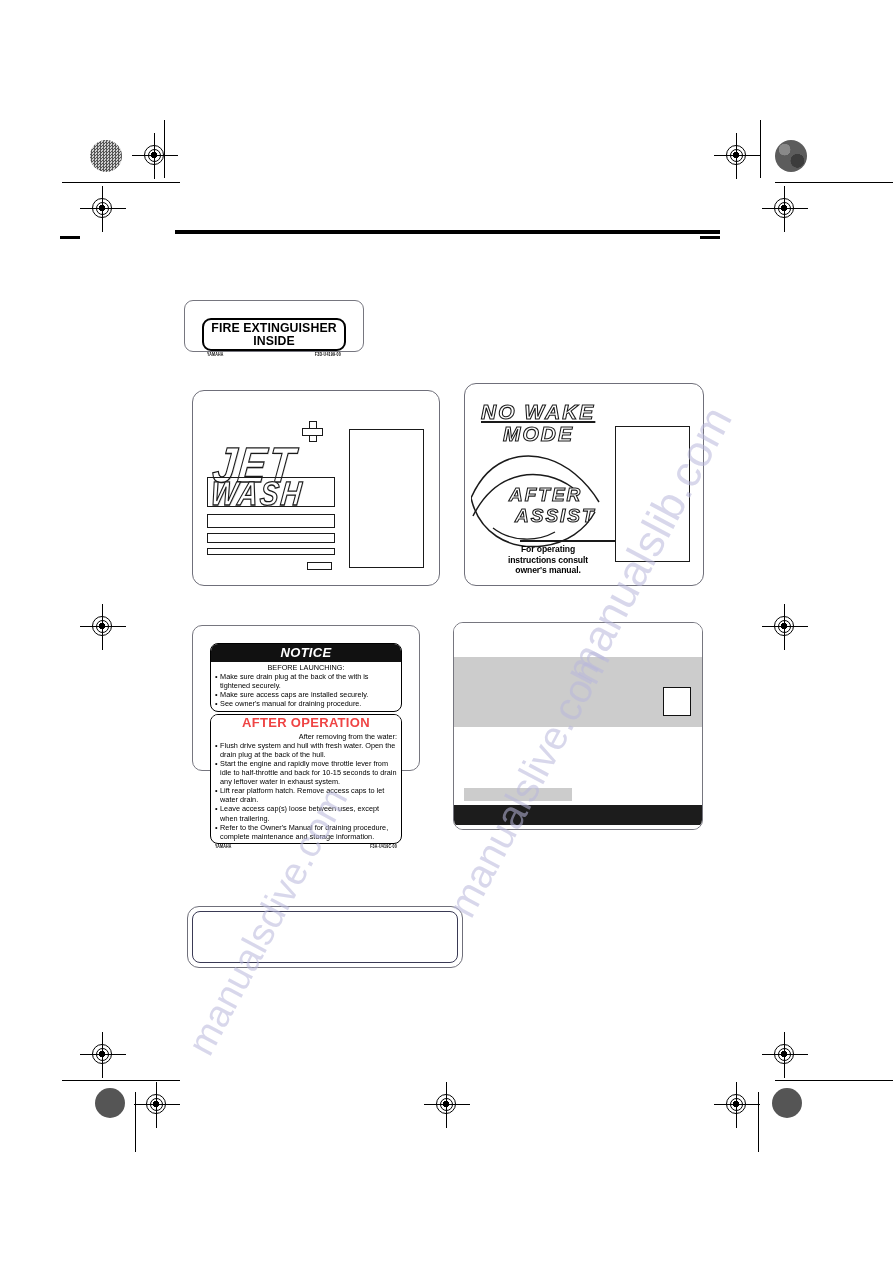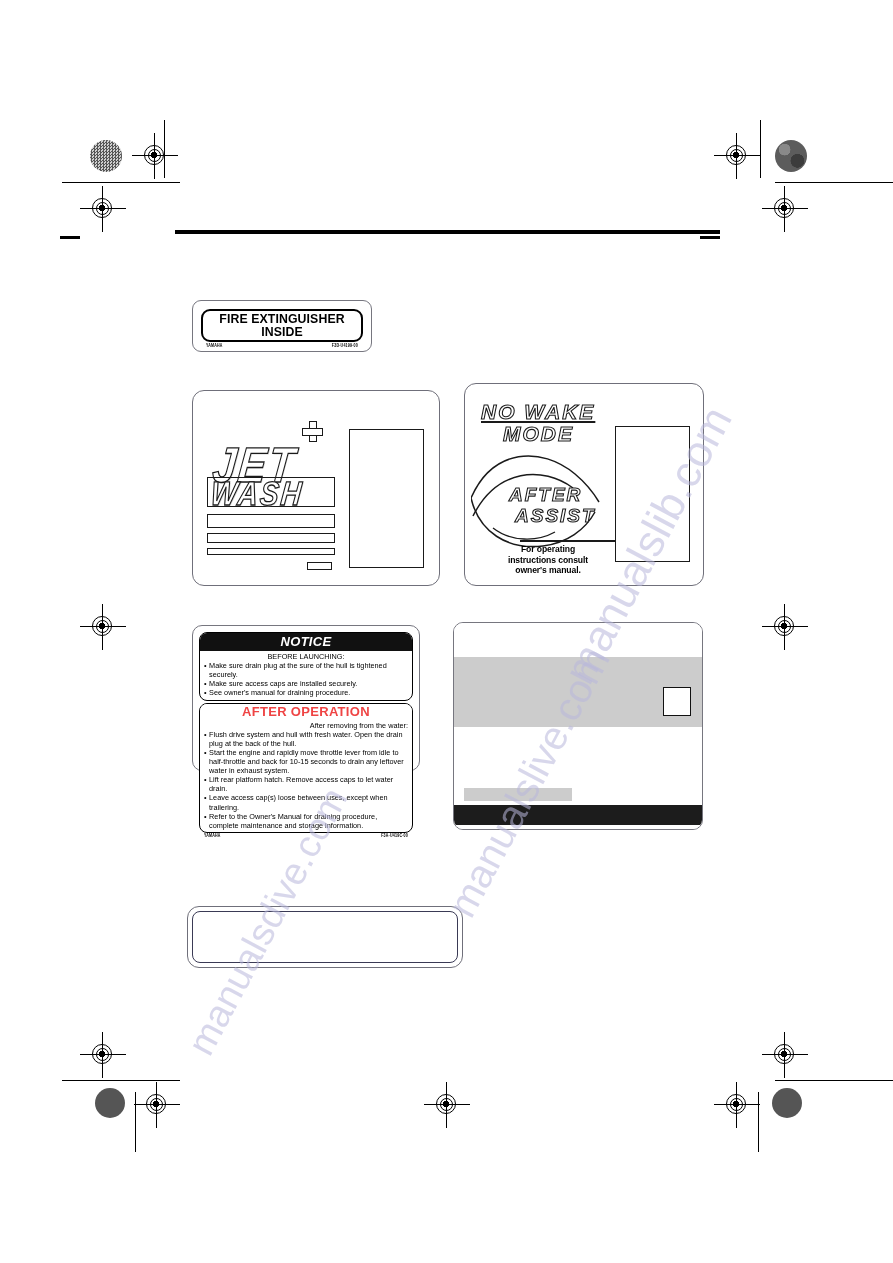--- a/index.html
+++ b/index.html
@@ -123,25 +123,25 @@
     background: #fff;
     z-index: 4;
   }
   .outer-round {
     border: 1.3px solid #6f6f7a;
     border-radius: 12px;
   }
 
   
   #fire-extinguisher-label {
-    left: 192px; top: 300px;
+    left: 184px; top: 300px;
     width: 180px; height: 52px;
     border: 1.2px solid #76767f;
     border-radius: 9px;
-    padding: 8px;
+    padding: 17px;
   }
   #fire-extinguisher-label .inner {
     box-sizing: border-box;
     border: 2.4px solid #000;
     border-radius: 9px;
     height: 33px;
     display: flex;
     flex-direction: column;
     align-items: center;
     justify-content: center;
@@ -301,21 +301,21 @@
     line-height: 1.25;
     letter-spacing: -.1px;
   }
 
   
   #notice-label {
     left: 192px; top: 625px;
     width: 228px; height: 146px;
     border: 1.2px solid #76767f;
     border-radius: 10px;
-    padding: 6px;
+    padding: 17px;
   }
   .nt-block {
     box-sizing: border-box;
     border: 1.6px solid #000;
     border-radius: 8px;
     overflow: hidden;
     background: #fff;
   }
   .nt-block + .nt-block { margin-top: 2px; }
   .nt-head {
@@ -582,21 +582,21 @@
 
 <div class="label" id="notice-label">
 
   <div class="nt-block">
     <div class="nt-head">NOTICE</div>
     <div class="nt-body">
       <div class="nt-sub">BEFORE LAUNCHING:</div>
 
       <div class="nt-item">
         <span class="bullet">•</span>
-        <span class="txt">Make sure drain plug at the sure of the hull is tightened securely.</span>
+        <span class="txt">Make sure drain plug at the back of the with is tightened securely.</span>
       </div>
       <div class="nt-item">
         <span class="bullet">•</span>
         <span class="txt">Make sure access caps are installed securely.</span>
       </div>
       <div class="nt-item">
         <span class="bullet">•</span>
         <span class="txt">See owner's manual for draining procedure.</span>
       </div>
     </div>

